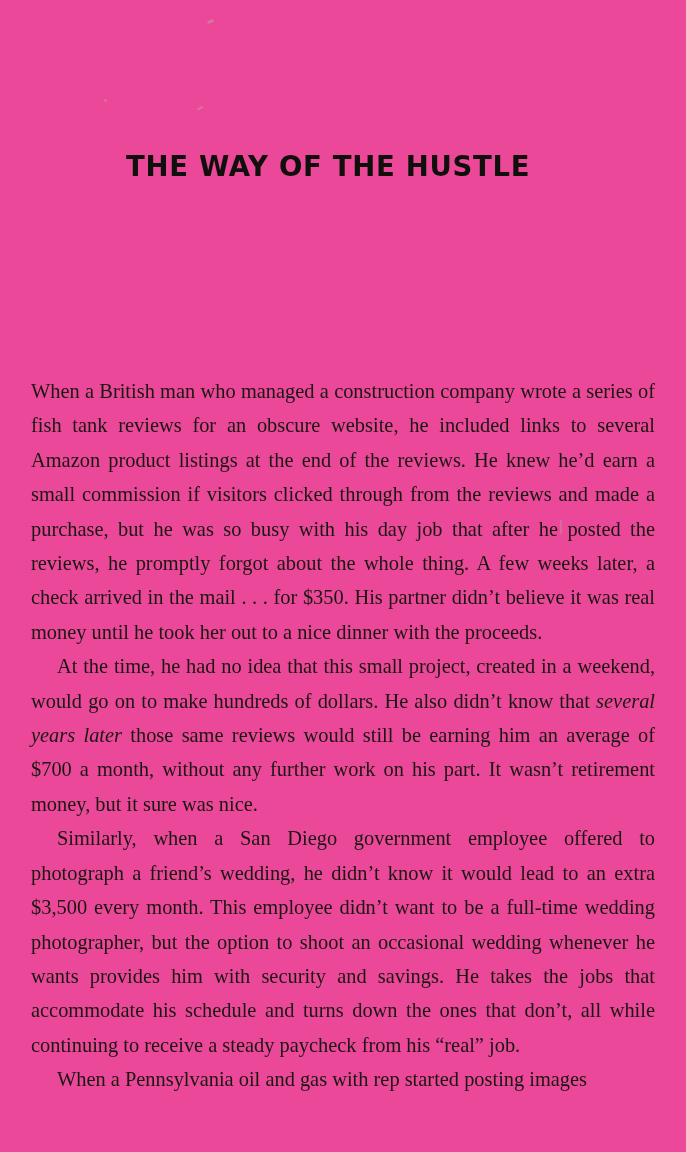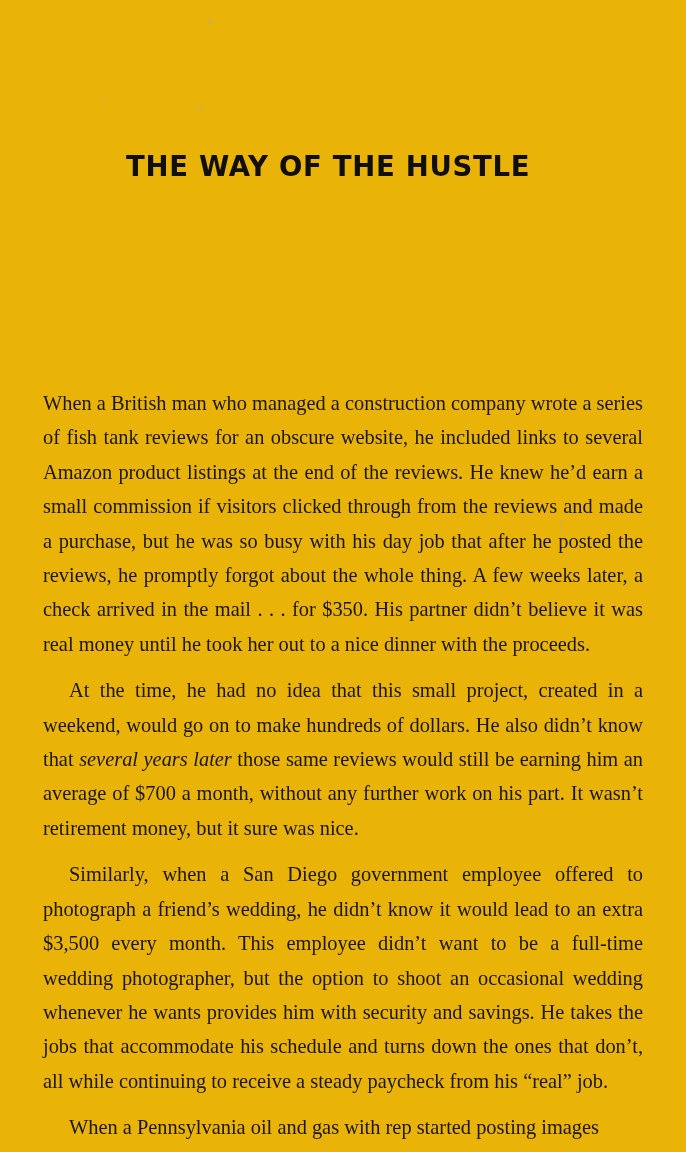--- a/index.html
+++ b/index.html
@@ -11,21 +11,21 @@
     width: 686px;
     height: 1152px;
     overflow: hidden;
     font-family: "Liberation Serif", serif;
     color: #15130f;
     position: relative;
   }
   .page {
     position: absolute;
     inset: 0;
-    background: #eab308;
+    background: #ec4899;
   }
   
   .speck {
     position: absolute;
     background: #b8ae9b;
     border-radius: 50%;
     opacity: .55;
   }
   .speck.s1 { left: 207px; top: 20px;  width: 7px;  height: 3px; transform: rotate(-25deg); opacity:.5;}
   .speck.s2 { left: 104px; top: 99px;  width: 3px;  height: 3px; opacity:.45;}
@@ -52,21 +52,21 @@
     top: 374px;
     width: 624px;
     font-size: 20.4px;
     line-height: 34.4px;
     text-align: justify;
     text-justify: inter-word;
     color: #1a1712;
     font-family: "Liberation Serif", serif;
   }
   .body-text p {
-    margin: 12px;
+    margin: 0;
   }
   .body-text p.indent {
     text-indent: 26px;
   }
   .body-text em {
     font-style: italic;
   }
 </style>
 </head>
 <body>

